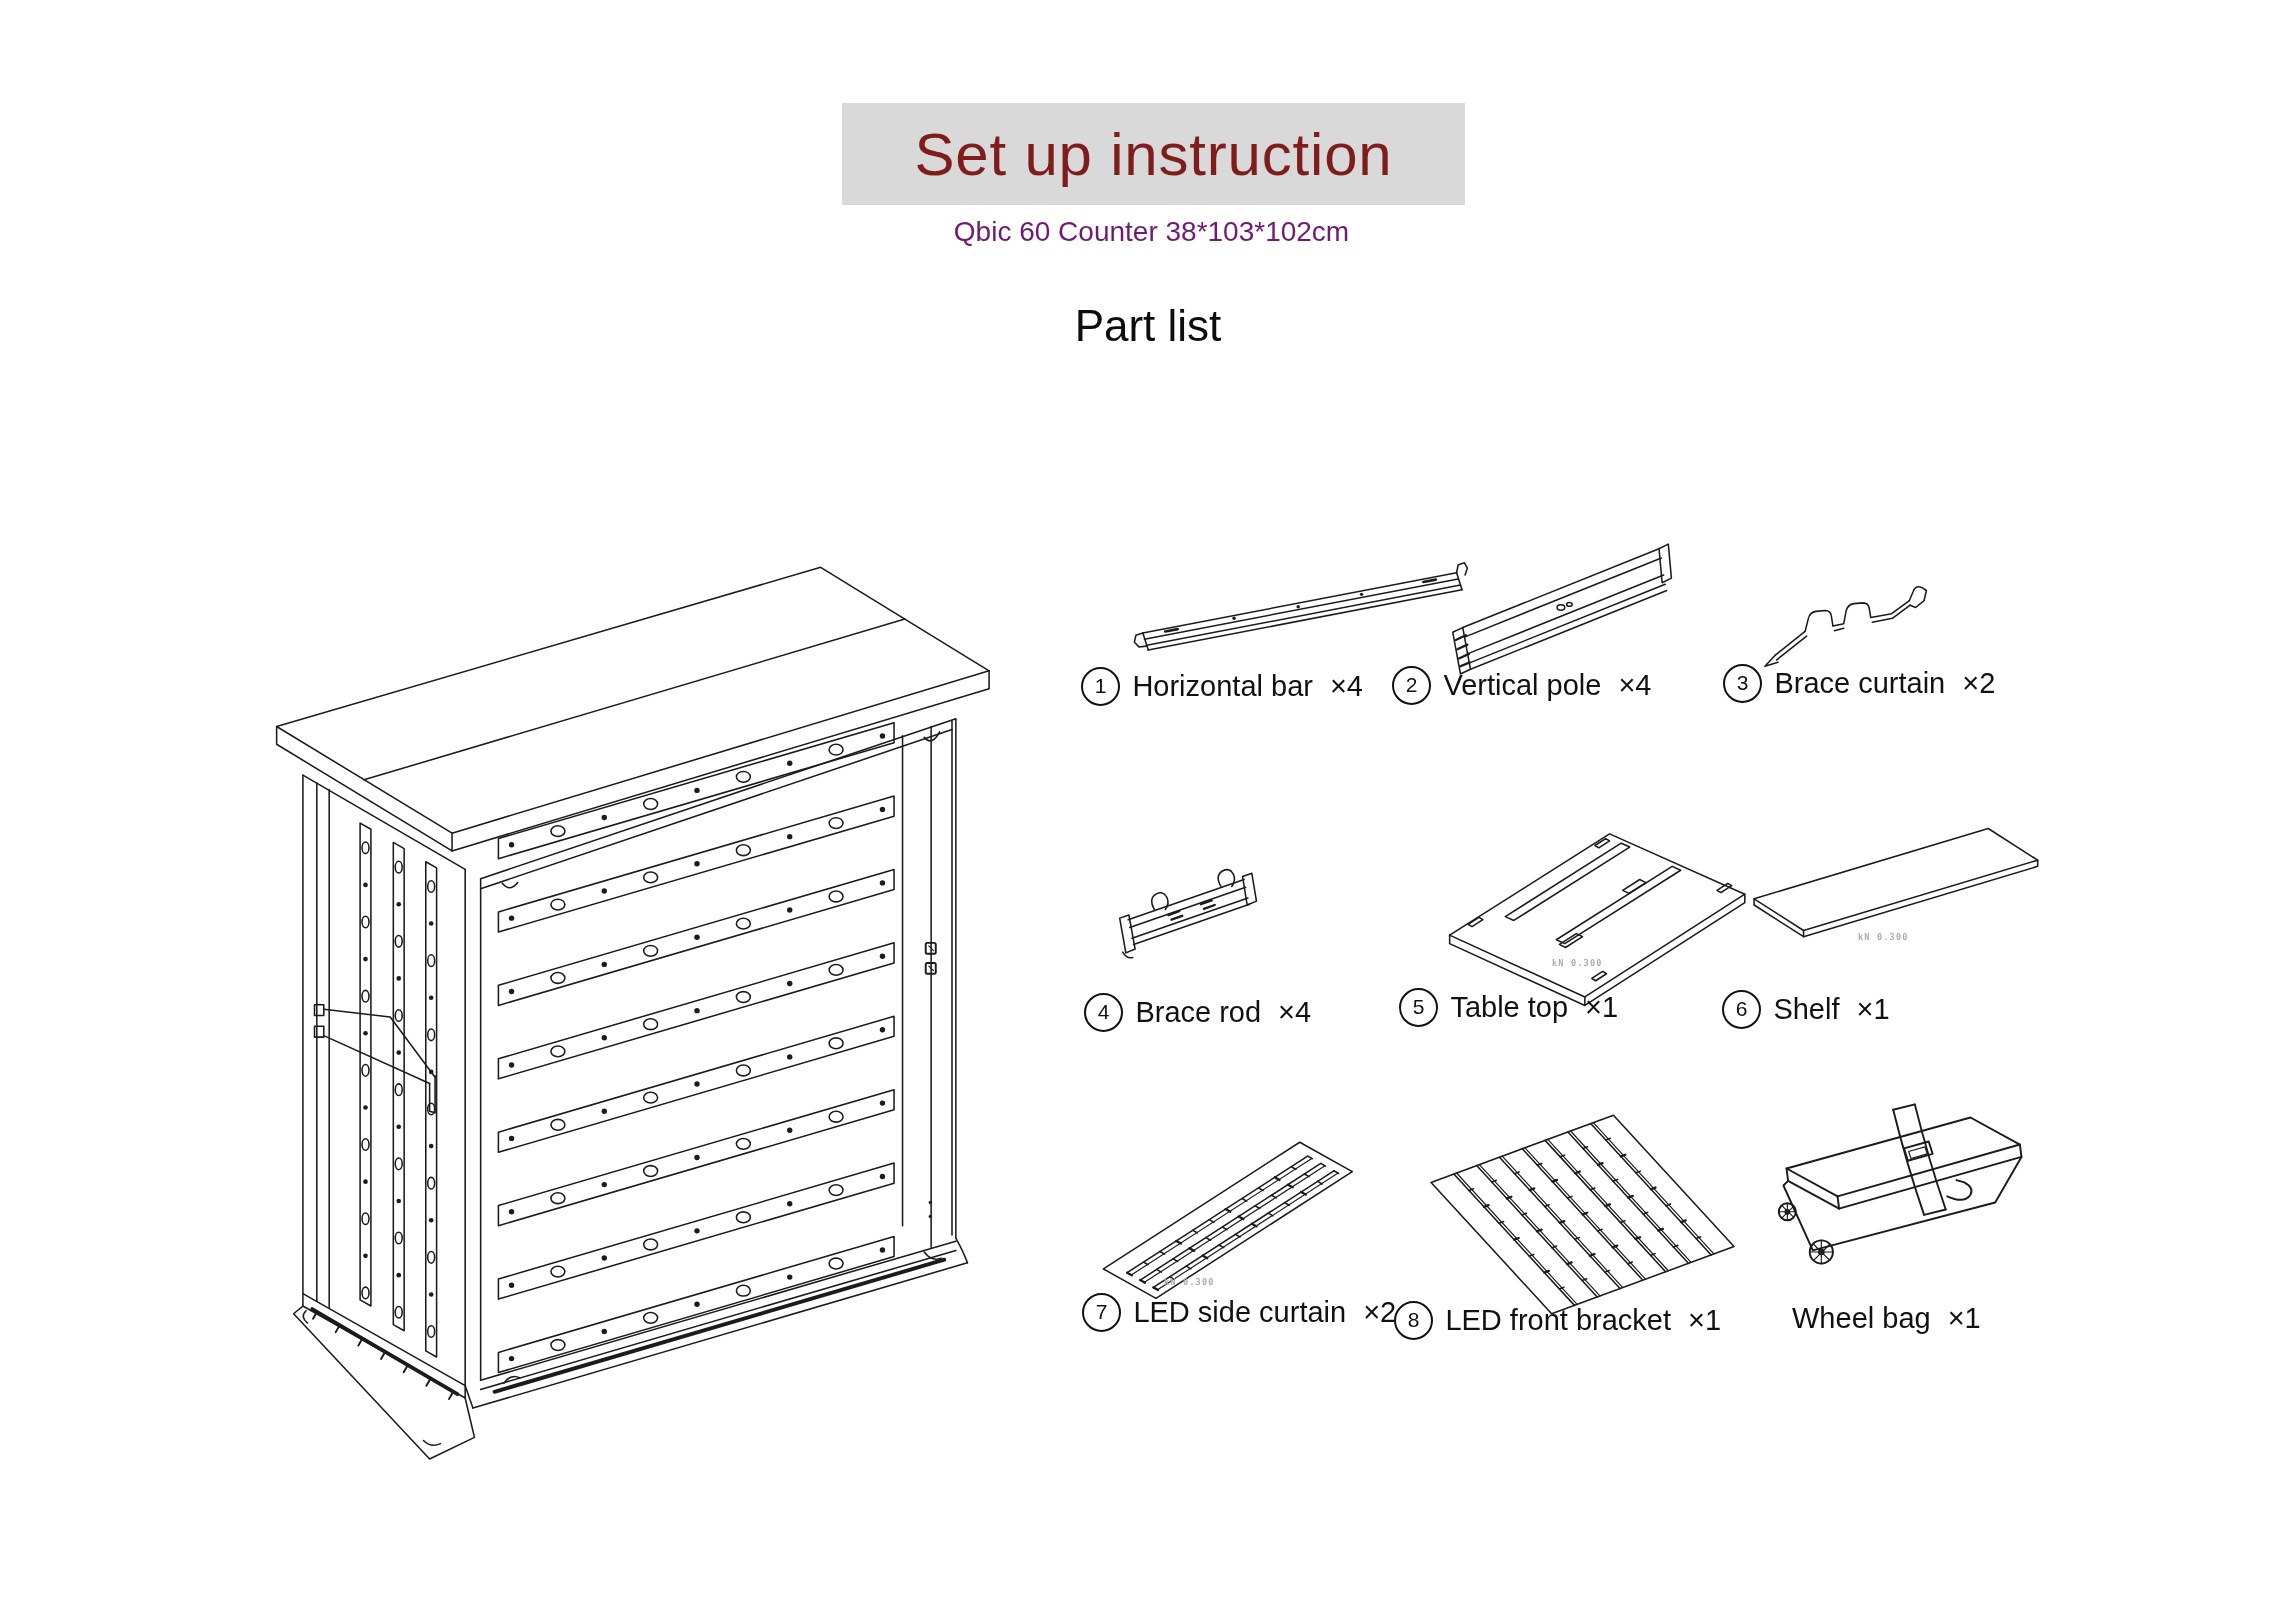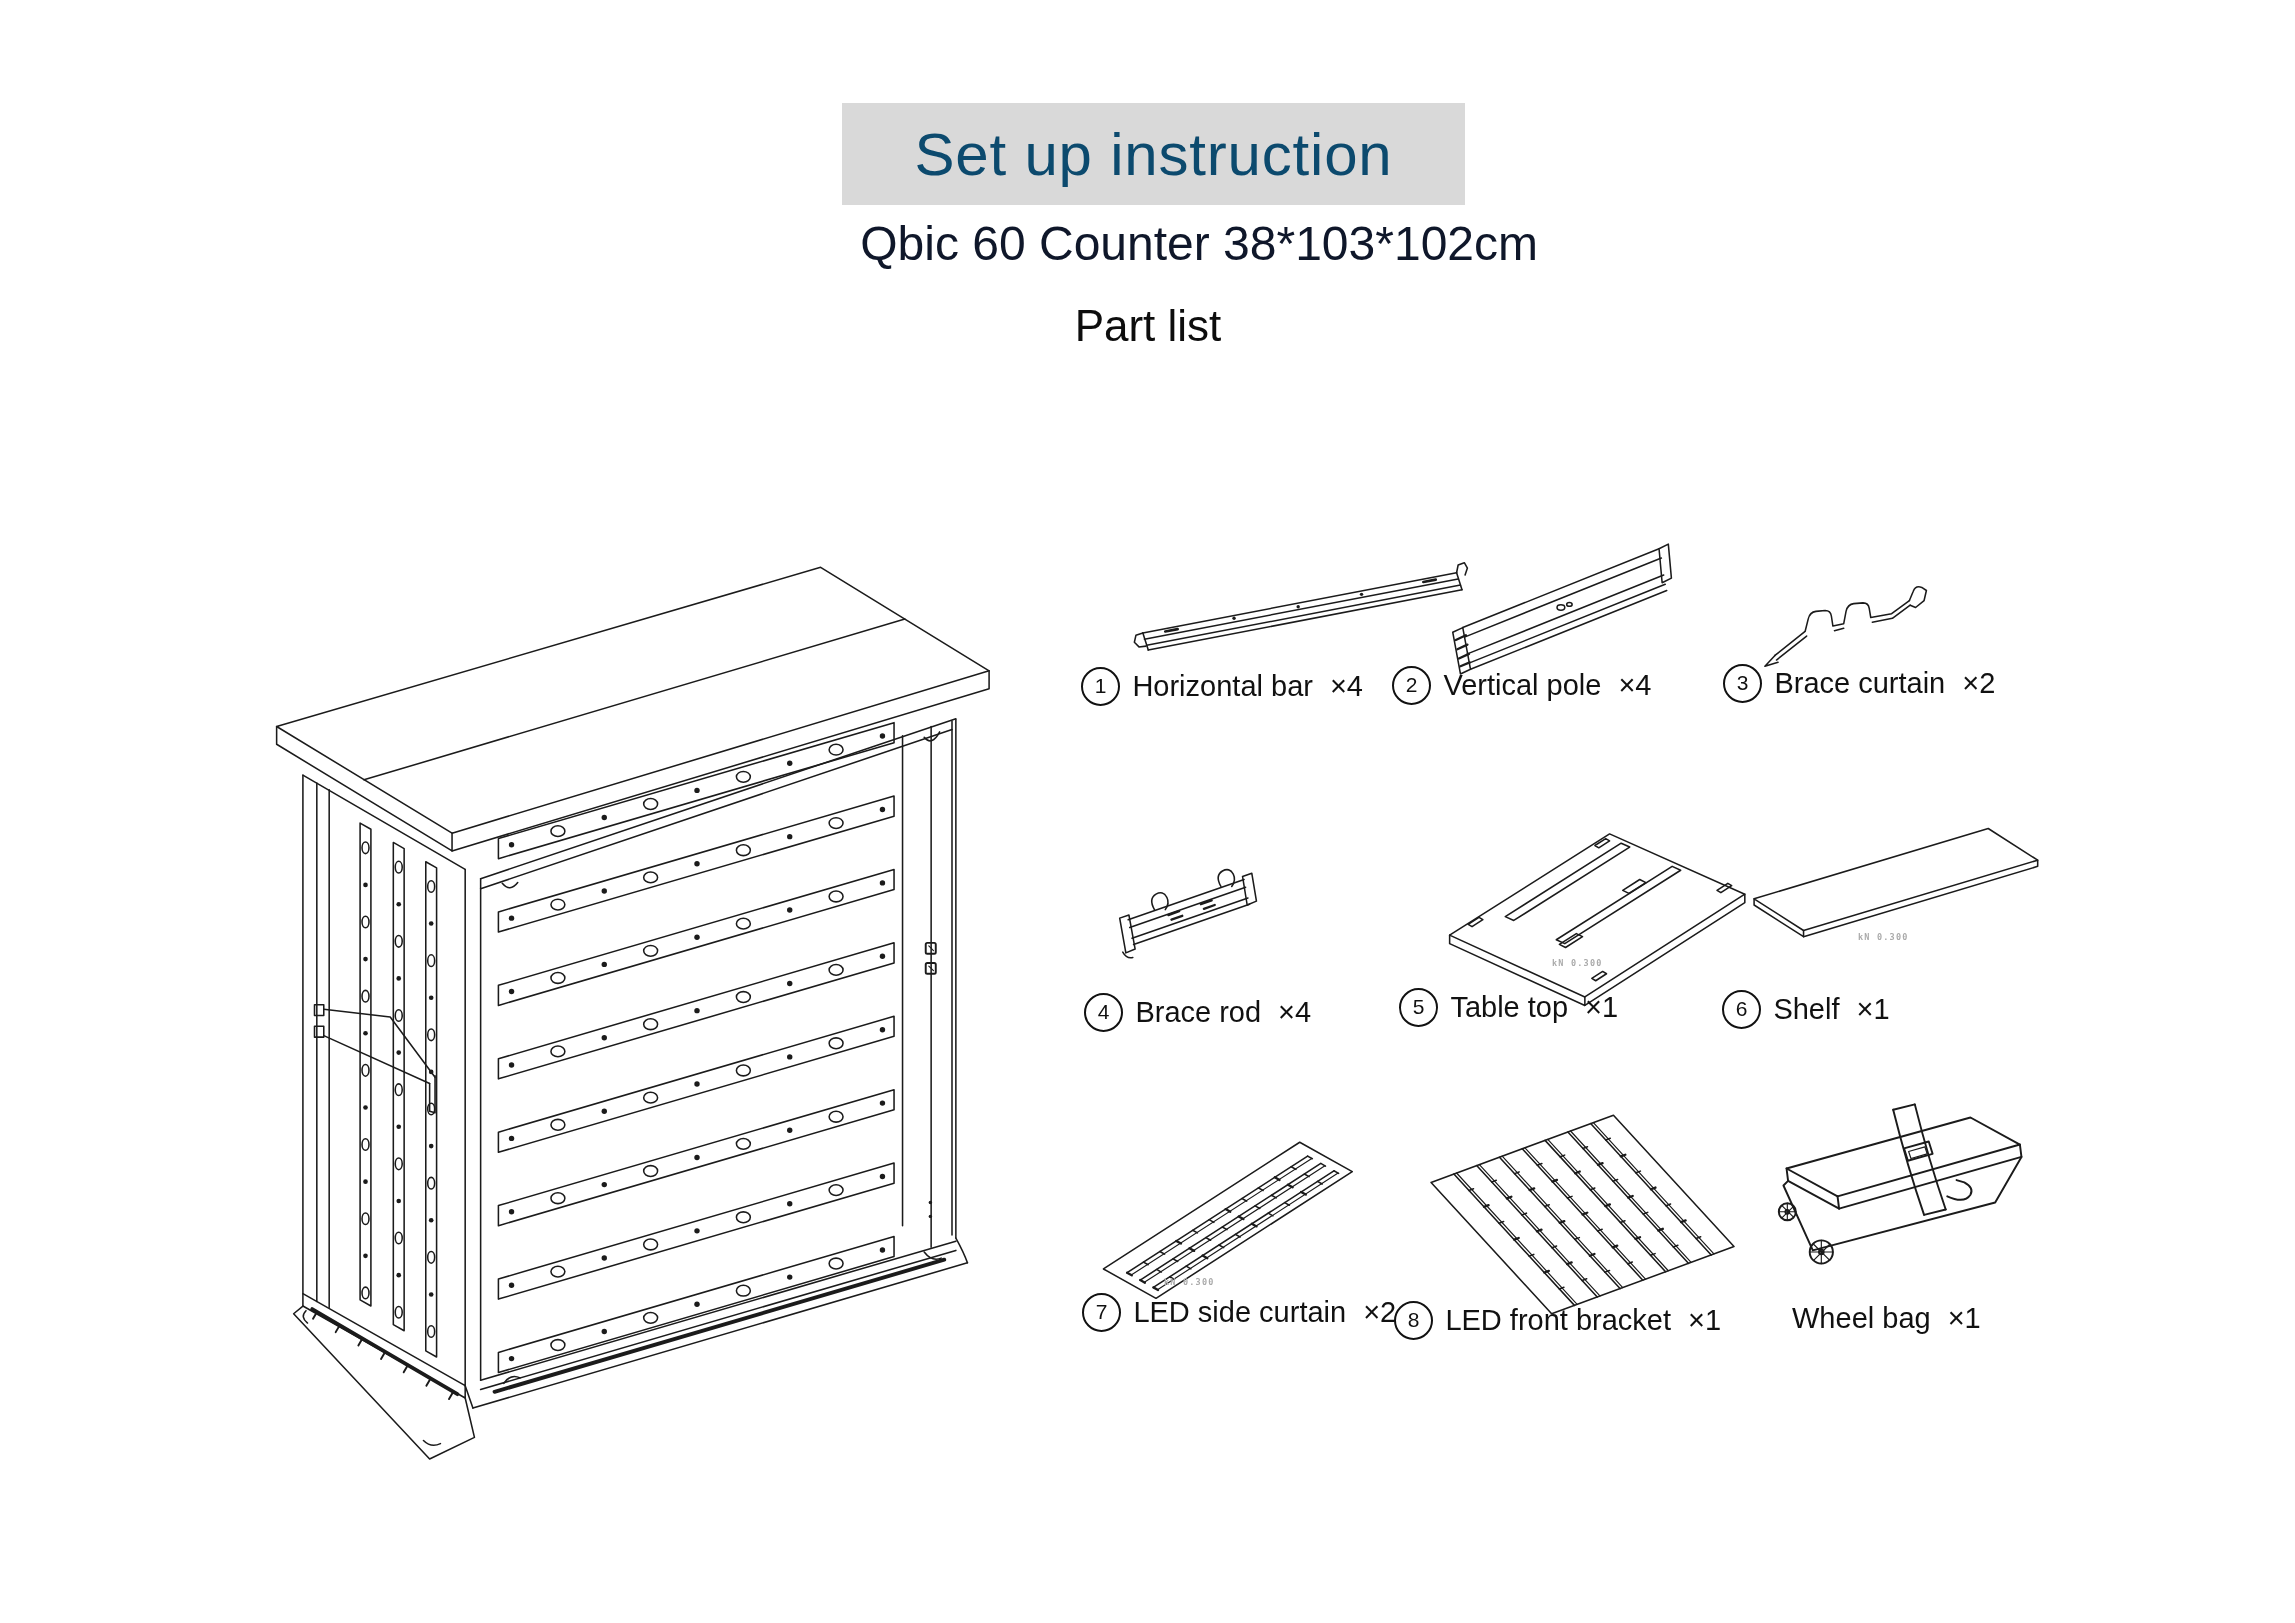--- a/index.html
+++ b/index.html
@@ -1,23 +1,23 @@
 <!DOCTYPE html>
 <html style="font-size:12.4px"><head>
 <meta charset="utf-8">
 <style>
   html,body{margin:0;padding:0;background:#ffffff;}
   .page{position:relative;width:2295px;height:1623px;background:#ffffff;overflow:hidden;
         font-family:"Liberation Sans", sans-serif;color:#0d0d0d;}
   svg.art{position:absolute;left:0;top:0;}
   .title-block{position:absolute;left:842px;top:103px;width:623px;height:102px;
         background:#d9d9d9;display:flex;align-items:center;justify-content:center;}
-  .title-block span{font-size:60px;letter-spacing:0.8px;color:#0c4a6e;}
-  .subtitle{position:absolute;left:765px;top:216px;width:773px;text-align:right;
-        font-size:48px;color:#0f172a;}
+  .title-block span{font-size:60px;letter-spacing:0.8px;color:#7f1d1d;}
+  .subtitle{position:absolute;left:765px;top:216px;width:773px;text-align:center;
+        font-size:28px;color:#701a75;}
   .section-heading{position:absolute;left:800px;top:301px;width:696px;text-align:center;
         font-size:44px;color:#0d0d0d;}
   .plabel{position:absolute;display:flex;align-items:center;height:40px;gap:12.4px;
         font-size:29px;color:#111;white-space:nowrap;}
   .badge{width:35px;height:35px;border:2.3px solid #111;border-radius:50%;
         display:flex;align-items:center;justify-content:center;font-size:21px;flex:0 0 auto;}
   .qty{margin-left:4.6px;}
   .stamp{position:absolute;font-size:8.5px;color:#ababab;letter-spacing:1.2px;
         font-family:"DejaVu Sans Mono", monospace;font-weight:bold;}
 </style>

